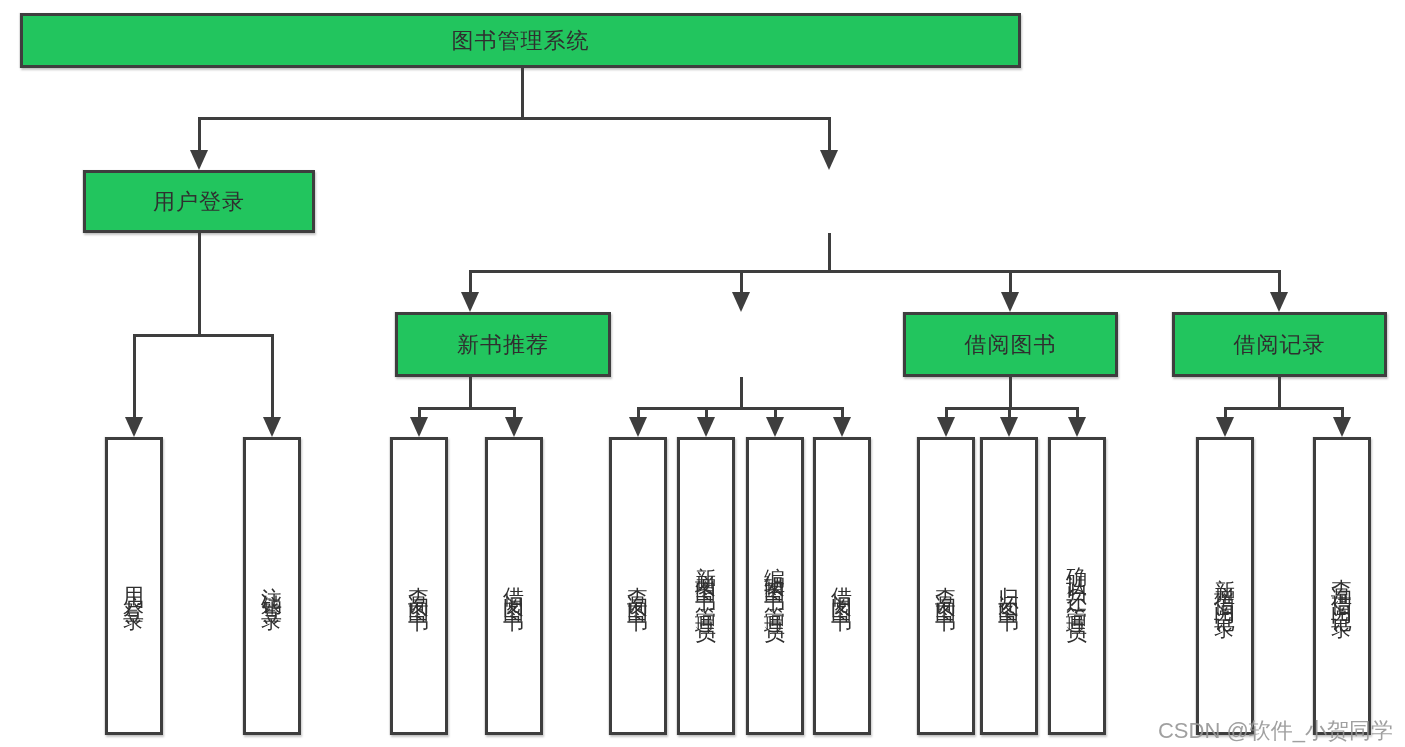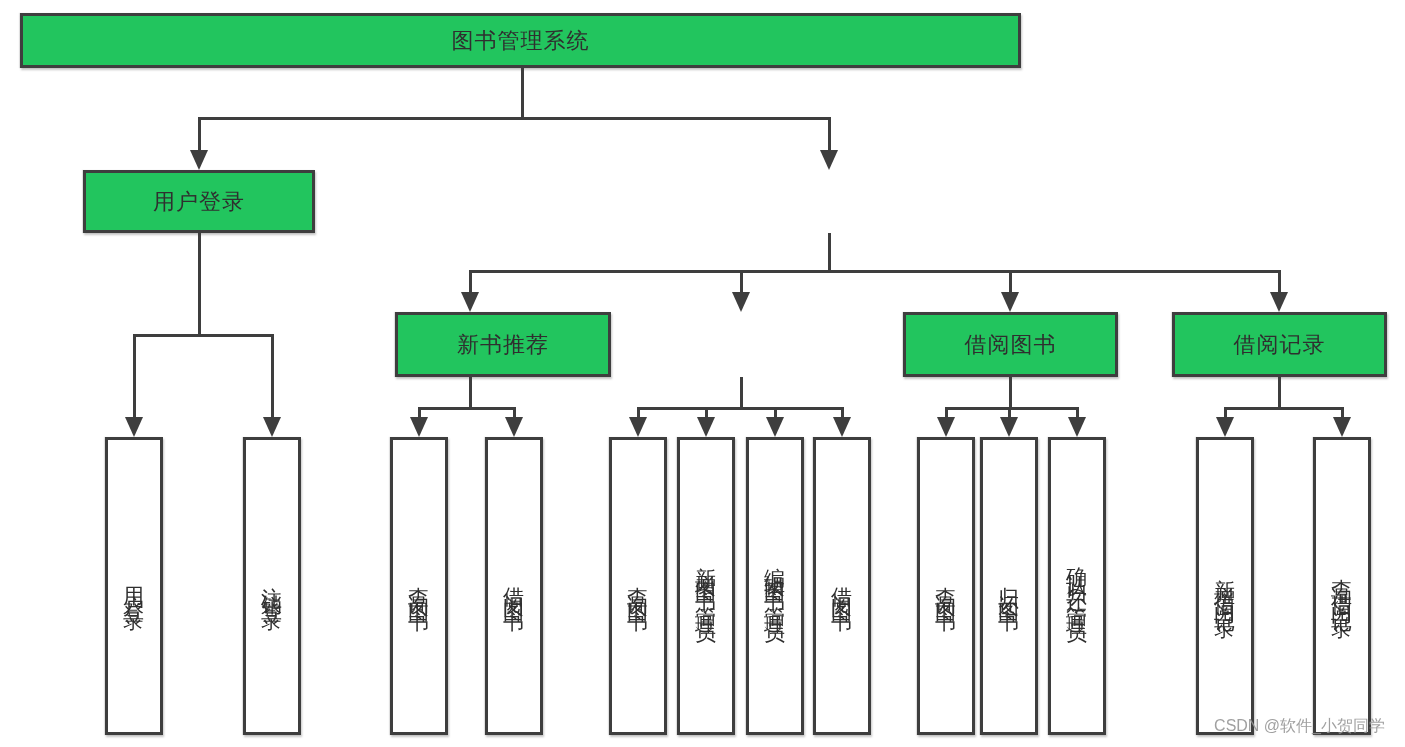--- a/index.html
+++ b/index.html
@@ -61,22 +61,22 @@
     position: absolute;
     width: 0;
     height: 0;
     border-left: 9px solid transparent;
     border-right: 9px solid transparent;
     border-top: 20px solid #3e3e3e;
   }
   .watermark {
     position: absolute;
     top: 716px;
-    right: 20px;
-    font-size: 16px;
+    right: 12px;
+    font-size: 22px;
     color: rgba(150,150,150,0.9);
     white-space: nowrap;
   }
 </style>
 </head>
 <body>
 
 <div id="canvas">
 
   <div class="box" style="left:20px; top:13px; width:1001px; height:55px;">

